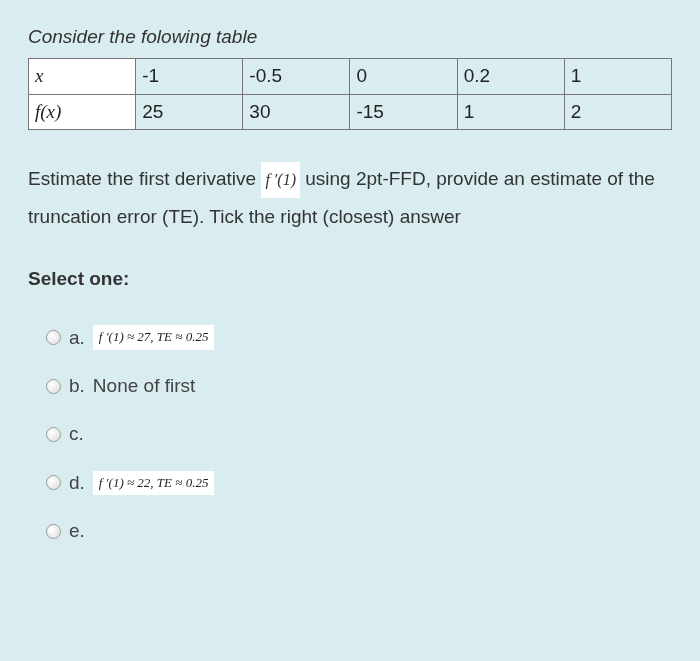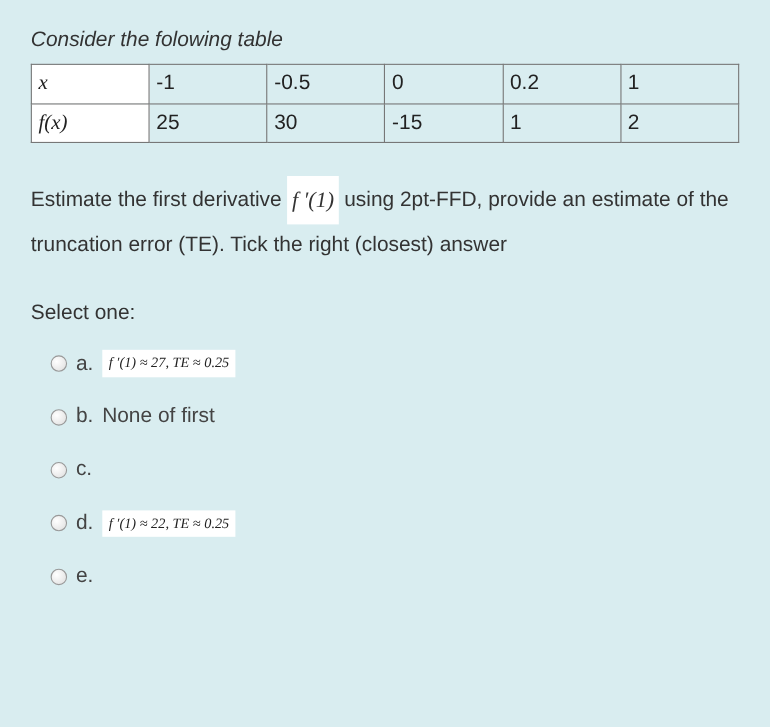--- a/index.html
+++ b/index.html
@@ -43,24 +43,25 @@
     margin-bottom: 28px;
     line-height: 2.0;
   }
   .math-img {
     background: #fff;
     font-family: "Times New Roman", serif;
     font-style: italic;
     padding: 2px 4px;
     display: inline-block;
     vertical-align: middle;
-    font-size: 20px;
+    font-size: 16px;
   }
   .select-one {
-    margin-bottom: 15px;
+    margin-bottom: 28px;
+    font-weight: bold;
   }
   .options {
     padding-left: 18px;
   }
   .opt {
     display: flex;
     align-items: center;
     margin-bottom: 18px;
     gap: 8px;
   }

